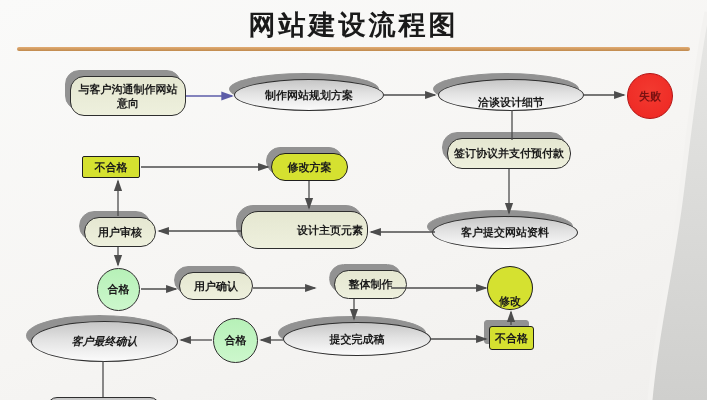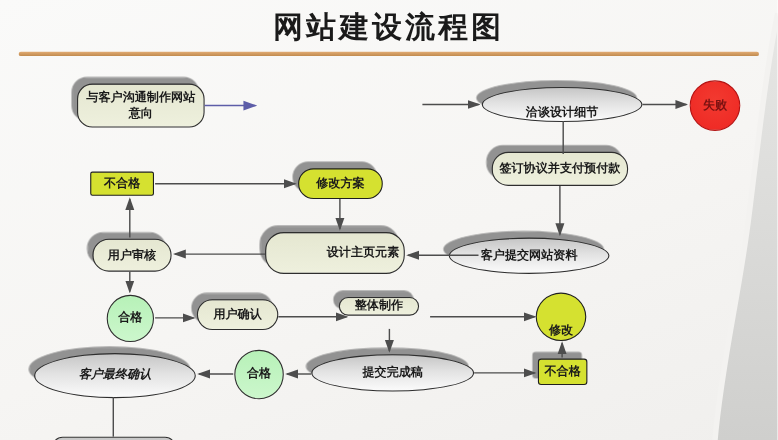--- a/index.html
+++ b/index.html
@@ -84,20 +84,23 @@
     <line x1="511" y1="325" x2="511" y2="312" stroke="#4d4d4d" stroke-width="1.3" marker-end="url(#ah)"></line>
     <line x1="283" y1="340" x2="261" y2="340" stroke="#4d4d4d" stroke-width="1.3" marker-end="url(#ah)"></line>
     <line x1="212" y1="340" x2="181" y2="340" stroke="#4d4d4d" stroke-width="1.3" marker-end="url(#ah)"></line>
     <line x1="103" y1="361" x2="103" y2="397" stroke="#4d4d4d" stroke-width="1.3"></line>
   </svg>
 
   <div class="node beige shadow" style="left:70px;top:76px;width:116px;height:40px;border-radius:14px;">
     <span>与客户沟通制作网站意向</span>
   </div>
 
+  <div class="node grayfill ellipse shadow" style="left:234px;top:79px;width:150px;height:32px;">
+    <span>制作网站规划方案</span>
+  </div>
 
   <div class="node grayfill ellipse shadow" style="left:438px;top:79px;width:146px;height:32px;align-items:flex-end;">
     <span>洽谈设计细节</span>
   </div>
 
   <div class="node redfill circle" style="left:627px;top:73px;width:46px;height:46px;">
     <span>失败</span>
   </div>
 
   <div class="node beige shadow" style="left:447px;top:138px;width:124px;height:31px;border-radius:15px;">
@@ -113,33 +116,33 @@
   </div>
 
   <div class="node beige stadium shadow" style="left:84px;top:217px;width:72px;height:30px;">
     <span>用户审核</span>
   </div>
 
   <div class="node beige shadow" style="left:241px;top:211px;width:127px;height:38px;border-radius:17px;justify-content:flex-end;">
     <span>设计主页元素</span>
   </div>
 
-  <div class="node grayfill ellipse shadow" style="left:408px;top:216px;width:146px;height:33px;">
+  <div class="node grayfill ellipse shadow" style="left:432px;top:216px;width:146px;height:33px;">
     <span>客户提交网站资料</span>
   </div>
 
   <div class="node greenfill circle" style="left:97px;top:268px;width:43px;height:43px;">
     <span>合格</span>
   </div>
 
   <div class="node beige stadium shadow" style="left:179px;top:272px;width:74px;height:28px;text-align:center;">
     <span>用户确认</span>
   </div>
 
-  <div class="node beige stadium shadow" style="left:308px;top:270px;width:73px;height:17px;">
+  <div class="node beige stadium shadow" style="left:334px;top:270px;width:73px;height:29px;">
     <span>整体制作</span>
   </div>
 
   <div class="node yellowfill circle" style="left:487px;top:266px;width:46px;height:44px;align-items:flex-end;">
     <span>修改</span>
   </div>
 
   <div class="node grayfill ellipse shadow" style="left:31px;top:321px;width:147px;height:41px;font-style:italic;">
     <span>客户最终确认</span>
   </div>

